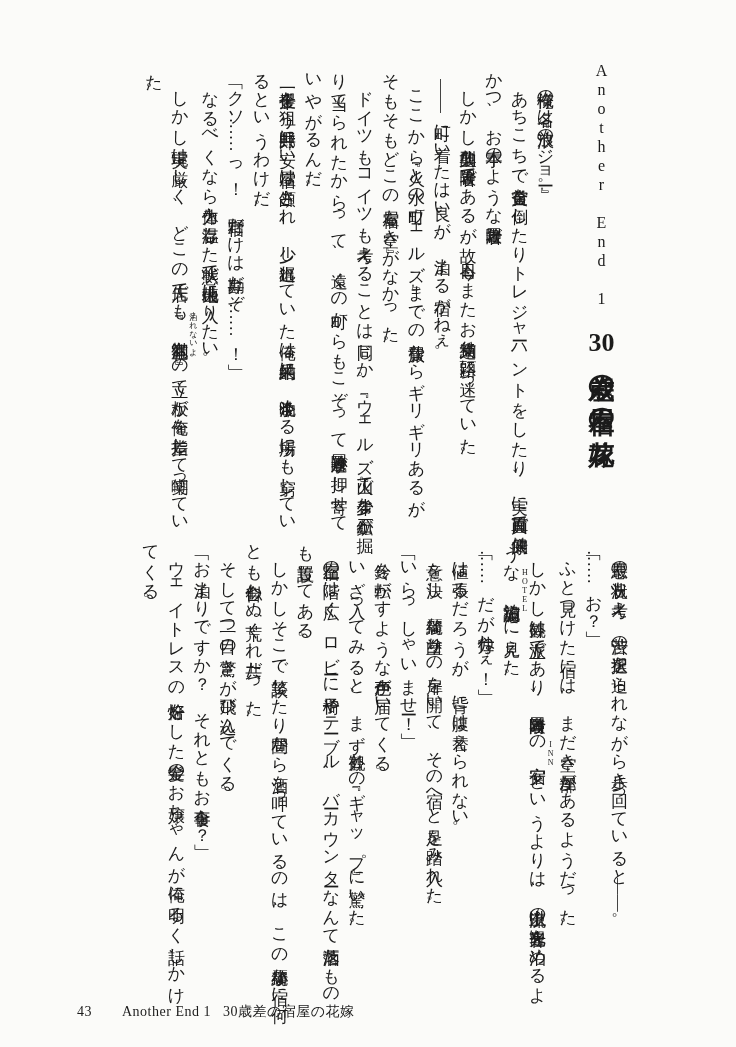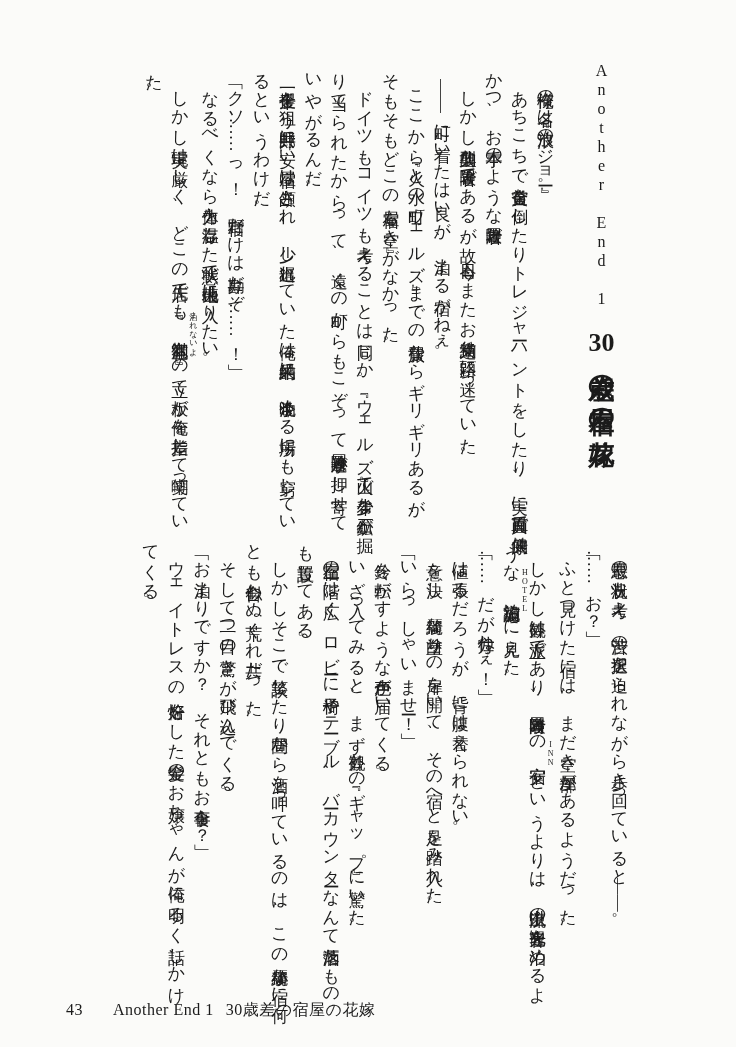--- a/index.html
+++ b/index.html
@@ -48,23 +48,23 @@
   .title-ja{
     display:inline-block;
     margin-top:16px;
     font-size:26px;
     font-weight:bold;
     letter-spacing:1px;
   }
   .tcy{text-combine-upright:all;}
   .footer{
     position:absolute;
-    left:66px;
+    left:77px;
     bottom:26px;
-    font-size:16px;
+    font-size:14px;
     letter-spacing:0.5px;
     white-space:nowrap;
   }
   .footer .pageno{margin-right:30px;}
   .footer .chap-en{margin-right:12px;}
 </style>
 </head>
 <body>
 
 <div class="page">

